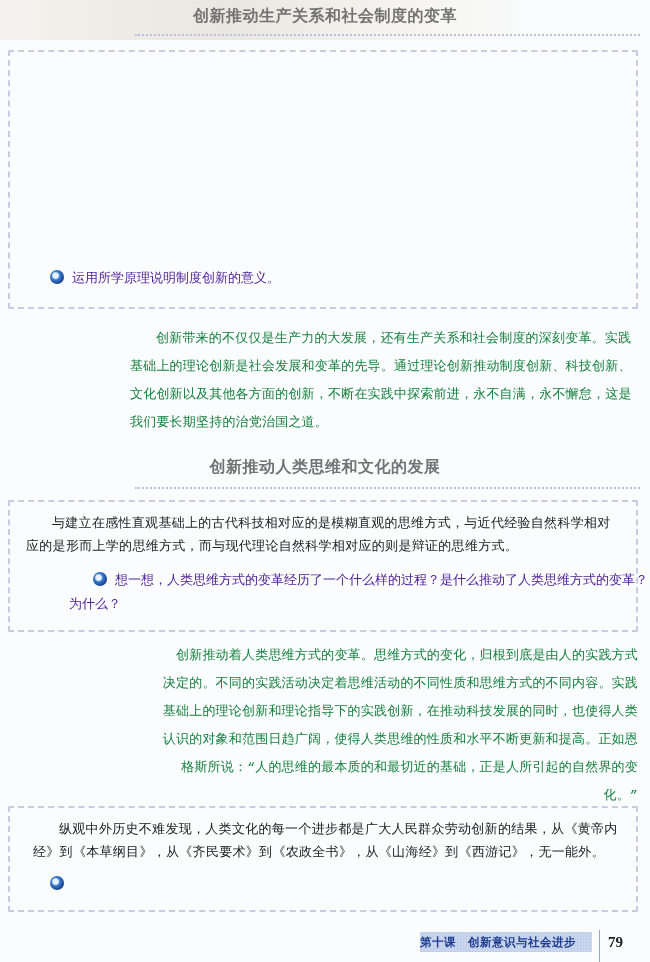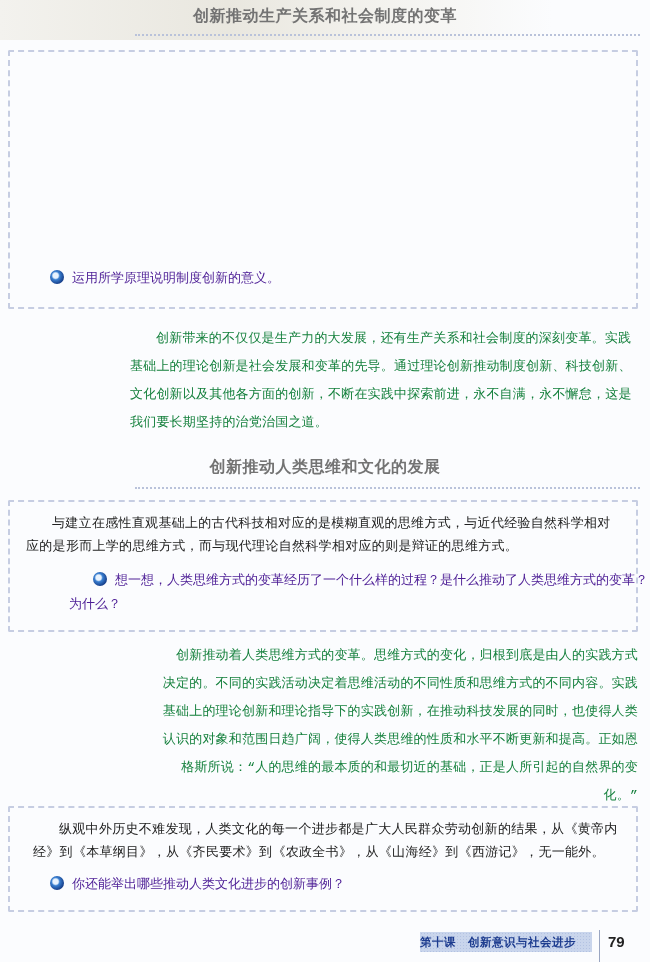--- a/index.html
+++ b/index.html
@@ -52,21 +52,21 @@
     background-size: 3px 3px;
     font-family: "DejaVu Sans", "Liberation Sans", sans-serif;
     font-size: 11.5px; font-weight: bold; color: #1d3c8f;
     line-height: 20px; text-align: left; letter-spacing: 0.5px;
   }
   .footer-divider {
     position: absolute; left: 599px; top: 930px; width: 1px; height: 32px; background: #9aa6c2;
   }
   .page-number {
     position: absolute; left: 608px; top: 932px;
-    font-family: Liberation Sans, sans-serif;
+    font-family: Liberation Serif, serif;
     font-weight: bold; font-size: 15px; color: #222; line-height: 20px;
   }
 </style>
 </head>
 <body>
 
 <div class="top-wash"></div>
 
 <div class="section-title" style="top:6px;">创新推动生产关系和社会制度的变革</div>
 <div class="dot-rule" style="left:135px; top:34px; width:505px;"></div>
@@ -95,18 +95,18 @@
 
 <div class="main-text" style="left:150px; top:642px; width:488px;text-align:right;">
   <p>创新推动着人类思维方式的变革。思维方式的变化，归根到底是由人的实践方式决定的。不同的实践活动决定着思维活动的不同性质和思维方式的不同内容。实践基础上的理论创新和理论指导下的实践创新，在推动科技发展的同时，也使得人类认识的对象和范围日趋广阔，使得人类思维的性质和水平不断更新和提高。正如恩格斯所说：“人的思维的最本质的和最切近的基础，正是人所引起的自然界的变化。”</p>
 </div>
 
 <div class="box" style="top:806px; height:106px;"></div>
 <div class="box-text" style="left:26px; top:818px; width:590px;margin-left:7px;">
   <p>纵观中外历史不难发现，人类文化的每一个进步都是广大人民群众劳动创新的结果，从《黄帝内经》到《本草纲目》，从《齐民要术》到《农政全书》，从《山海经》到《西游记》，无一能外。</p>
 </div>
 <div class="q-text" style="left:50px; top:872px; width:560px;">
-  <span class="bullet"></span><span>你还能举出哪些推动人类文化进步的创新事例？</span>
+  <span class="bullet"></span>
 </div>
 
 <div class="footer-label">第十课　创新意识与社会进步</div>
 <div class="footer-divider"></div>
 <div class="page-number">79</div>
 
 </body></html>

